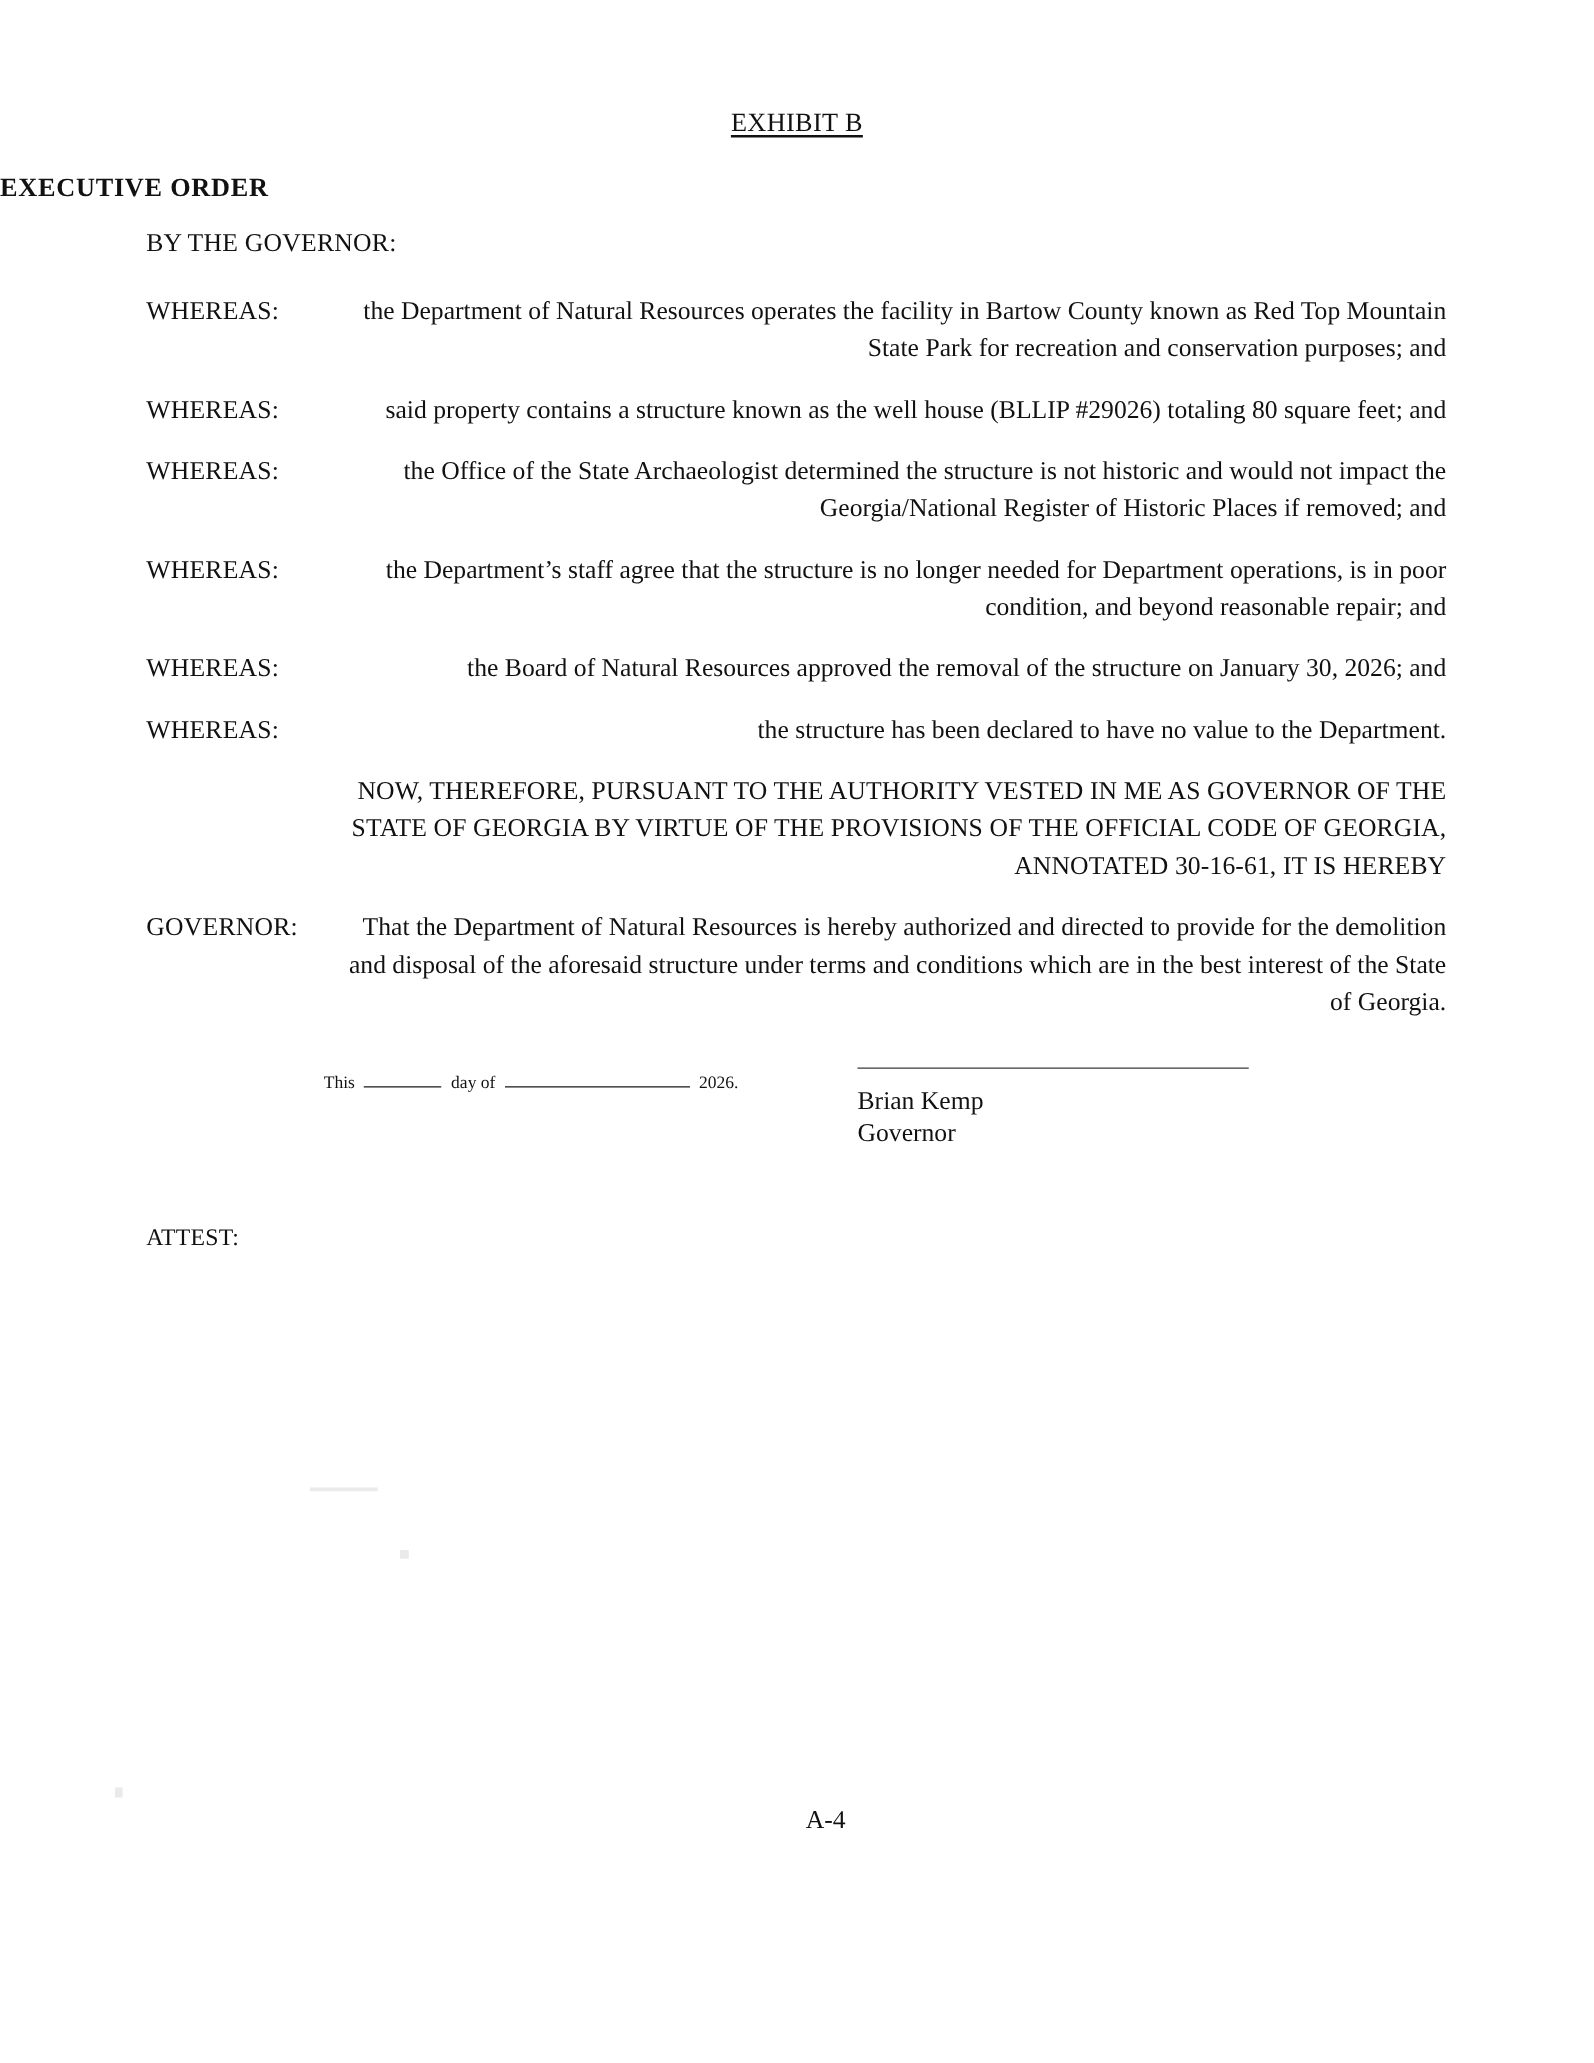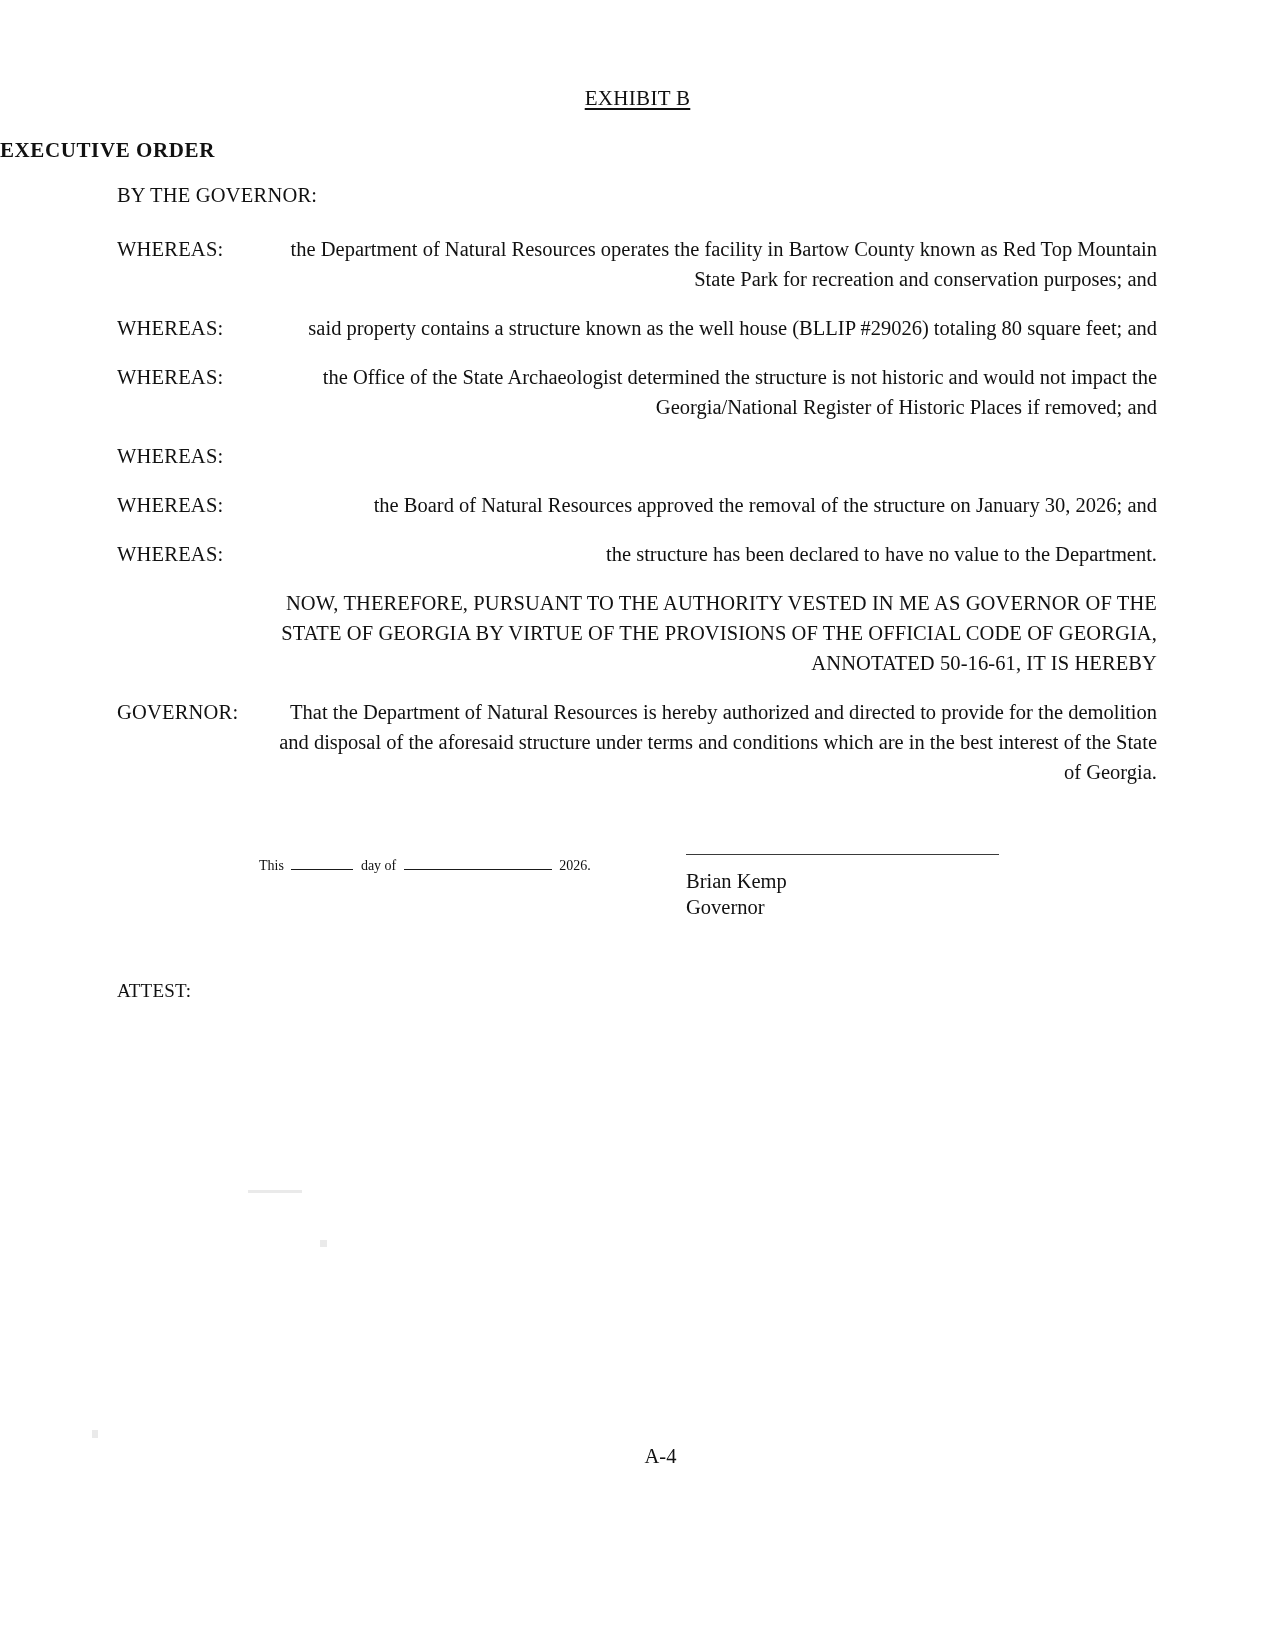--- a/index.html
+++ b/index.html
@@ -188,35 +188,36 @@
       <div class="clause-body">said property contains a structure known as the well house (BLLIP #29026) totaling 80 square feet; and</div>
     </div>
 
     <div class="clause">
       <div class="clause-label">WHEREAS:</div>
       <div class="clause-body">the Office of the State Archaeologist determined the structure is not historic and would not impact the Georgia/National Register of Historic Places if removed; and</div>
     </div>
 
     <div class="clause">
       <div class="clause-label">WHEREAS:</div>
+      <div class="clause-body">the Department’s staff agree that the structure is no longer needed for Department operations, is in poor condition, and beyond reasonable repair; and</div>
     </div>
 
     <div class="clause">
       <div class="clause-label">WHEREAS:</div>
       <div class="clause-body">the Board of Natural Resources approved the removal of the structure on January 30, 2026; and</div>
     </div>
 
     <div class="clause">
       <div class="clause-label">WHEREAS:</div>
       <div class="clause-body">the structure has been declared to have no value to the Department.</div>
     </div>
 
     <div class="clause no-label">
       <div class="clause-label"></div>
-      <div class="clause-body caps">NOW, THEREFORE, PURSUANT TO THE AUTHORITY VESTED IN ME AS GOVERNOR OF THE STATE OF GEORGIA BY VIRTUE OF THE PROVISIONS OF THE OFFICIAL CODE OF GEORGIA, ANNOTATED 50-16-61, IT IS HEREBY</div>
+      <div class="clause-body caps">NOW, THEREFORE, PURSUANT TO THE AUTHORITY VESTED IN ME AS GOVERNOR OF THE STATE OF GEORGIA BY VIRTUE OF THE PROVISIONS OF THE OFFICIAL CODE OF GEORGIA, ANNOTATED 30-16-61, IT IS HEREBY</div>
     </div>
 
     <div class="clause">
       <div class="clause-label">GOVERNOR:</div>
       <div class="clause-body">That the Department of Natural Resources is hereby authorized and directed to provide for the demolition and disposal of the aforesaid structure under terms and conditions which are in the best interest of the State of Georgia.</div>
     </div>
 
   </div>
 
   <div class="date-line">

